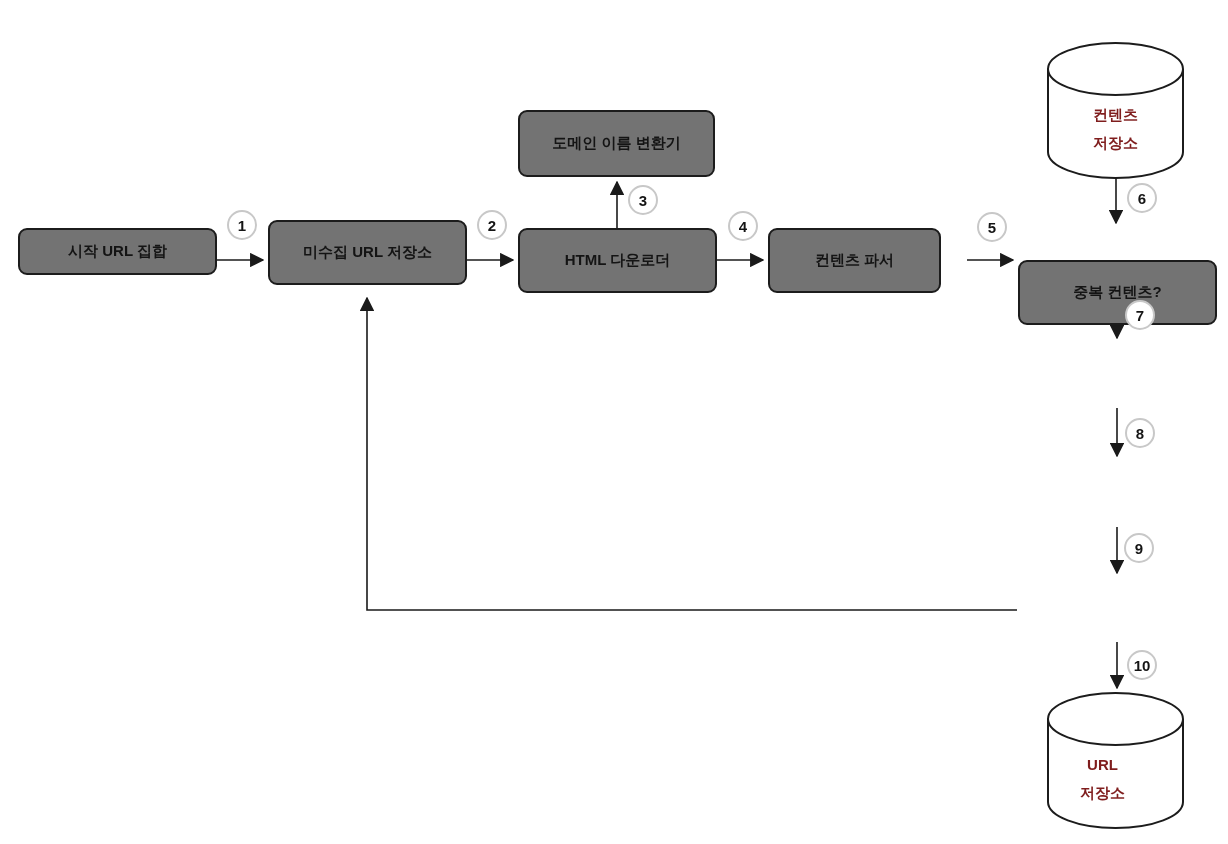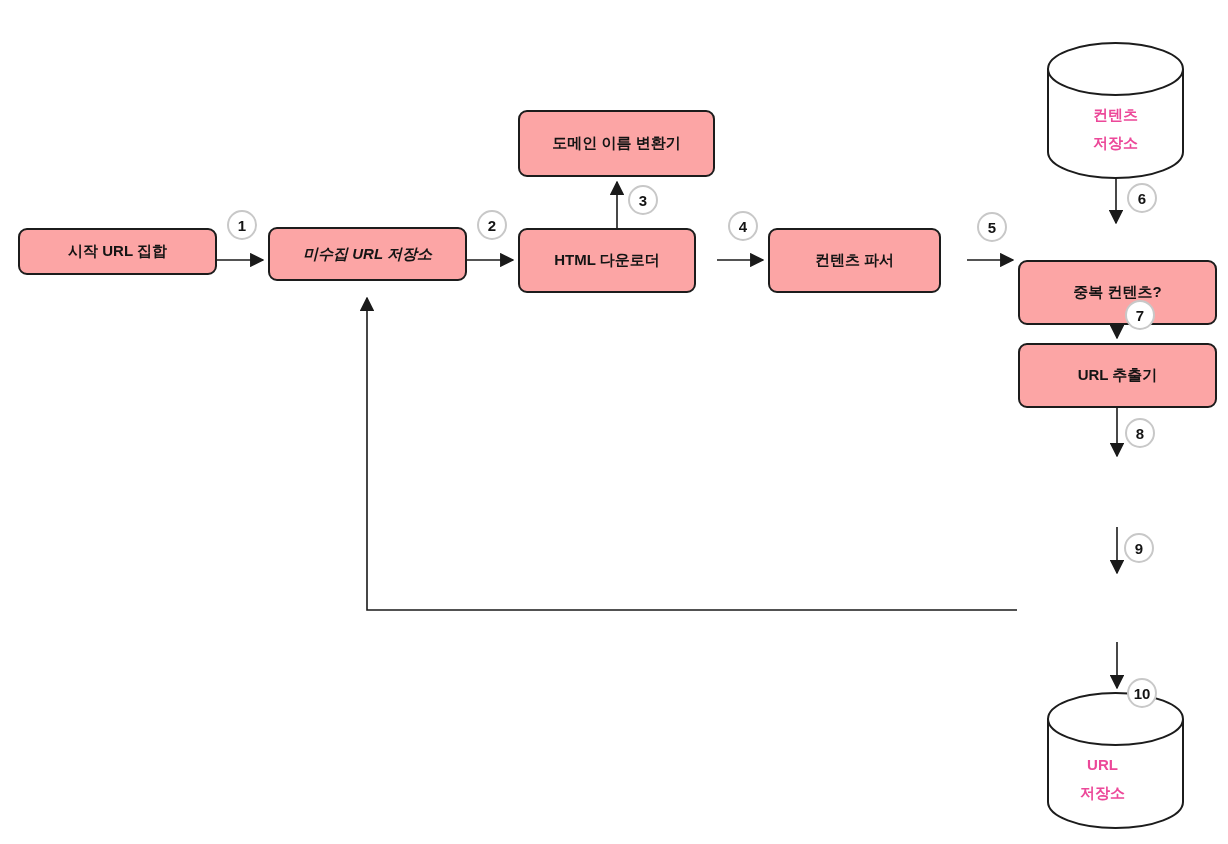--- a/index.html
+++ b/index.html
@@ -15,39 +15,39 @@
     position: absolute;
     left: 0; top: 0;
     width: 1228px; height: 844px;
     z-index: 1;
   }
   .node {
     position: absolute;
     display: flex;
     align-items: center;
     justify-content: center;
-    background: #fca5a5;
+    background: #737373;
     border: 2px solid #1c1c1c;
     border-radius: 9px;
     font-size: 15px;
     font-weight: 600;
     color: #141414;
     box-sizing: border-box;
     z-index: 2;
     text-align: center;
   }
   .cyl-label {
     position: absolute;
     display: flex;
     flex-direction: column;
     align-items: center;
     justify-content: center;
     font-size: 15px;
     font-weight: 600;
-    color: #ec4899;
+    color: #7f1d1d;
     line-height: 1.85;
     text-align: center;
     z-index: 3;
   }
   .badge {
     position: absolute;
     width: 30px;
     height: 30px;
     border-radius: 50%;
     border: 2px solid #c8c8c8;
@@ -96,43 +96,40 @@
       <line x1="1117" y1="527" x2="1117" y2="573" marker-end="url(#ah)"></line>
       <line x1="1117" y1="642" x2="1117" y2="688" marker-end="url(#ah)"></line>
       <path d="M1017,610 L367,610 L367,298" marker-end="url(#ah)"></path>
     </g>
   </svg>
 
   <div class="node" style="left:18px; top:228px; width:199px; height:47px;">
     <span>시작 URL 집합</span>
   </div>
 
-  <div class="node" style="left:268px; top:227px; width:199px; height:54px;font-style:italic;">
+  <div class="node" style="left:268px; top:220px; width:199px; height:65px;">
     <span>미수집 URL 저장소</span>
   </div>
 
-  <div class="node" style="left:518px; top:228px; width:178px; height:65px;">
+  <div class="node" style="left:518px; top:228px; width:199px; height:65px;">
     <span>HTML 다운로더</span>
   </div>
 
   <div class="node" style="left:518px; top:110px; width:197px; height:67px;">
     <span>도메인 이름 변환기</span>
   </div>
 
   <div class="node" style="left:768px; top:228px; width:173px; height:65px;">
     <span>컨텐츠 파서</span>
   </div>
 
   <div class="node" style="left:1018px; top:228px; width:199px; height:65px;margin-top:32px;">
     <span>중복 컨텐츠?</span>
   </div>
 
-  <div class="node" style="left:1018px; top:343px; width:199px; height:65px;">
-    <span>URL 추출기</span>
-  </div>
 
 
 
   <div class="cyl-label" style="left:1048px; top:84px; width:135px; height:90px;">
     <span>컨텐츠</span>
     <span>저장소</span>
   </div>
 
   <div class="cyl-label" style="left:1048px; top:734px; width:109px; height:90px;">
     <span>URL</span>
@@ -141,15 +138,15 @@
 
   <div class="badge" style="left:227px;  top:210px;">1</div>
   <div class="badge" style="left:477px;  top:210px;">2</div>
   <div class="badge" style="left:628px;  top:185px;">3</div>
   <div class="badge" style="left:728px;  top:211px;">4</div>
   <div class="badge" style="left:977px;  top:212px;">5</div>
   <div class="badge" style="left:1127px; top:183px;">6</div>
   <div class="badge" style="left:1125px; top:300px;">7</div>
   <div class="badge" style="left:1125px; top:418px;">8</div>
   <div class="badge" style="left:1124px; top:533px;">9</div>
-  <div class="badge" style="left:1127px; top:650px;margin-top:28px;">10</div>
+  <div class="badge" style="left:1127px; top:650px;">10</div>
 
 </div>
 
 </body></html>

